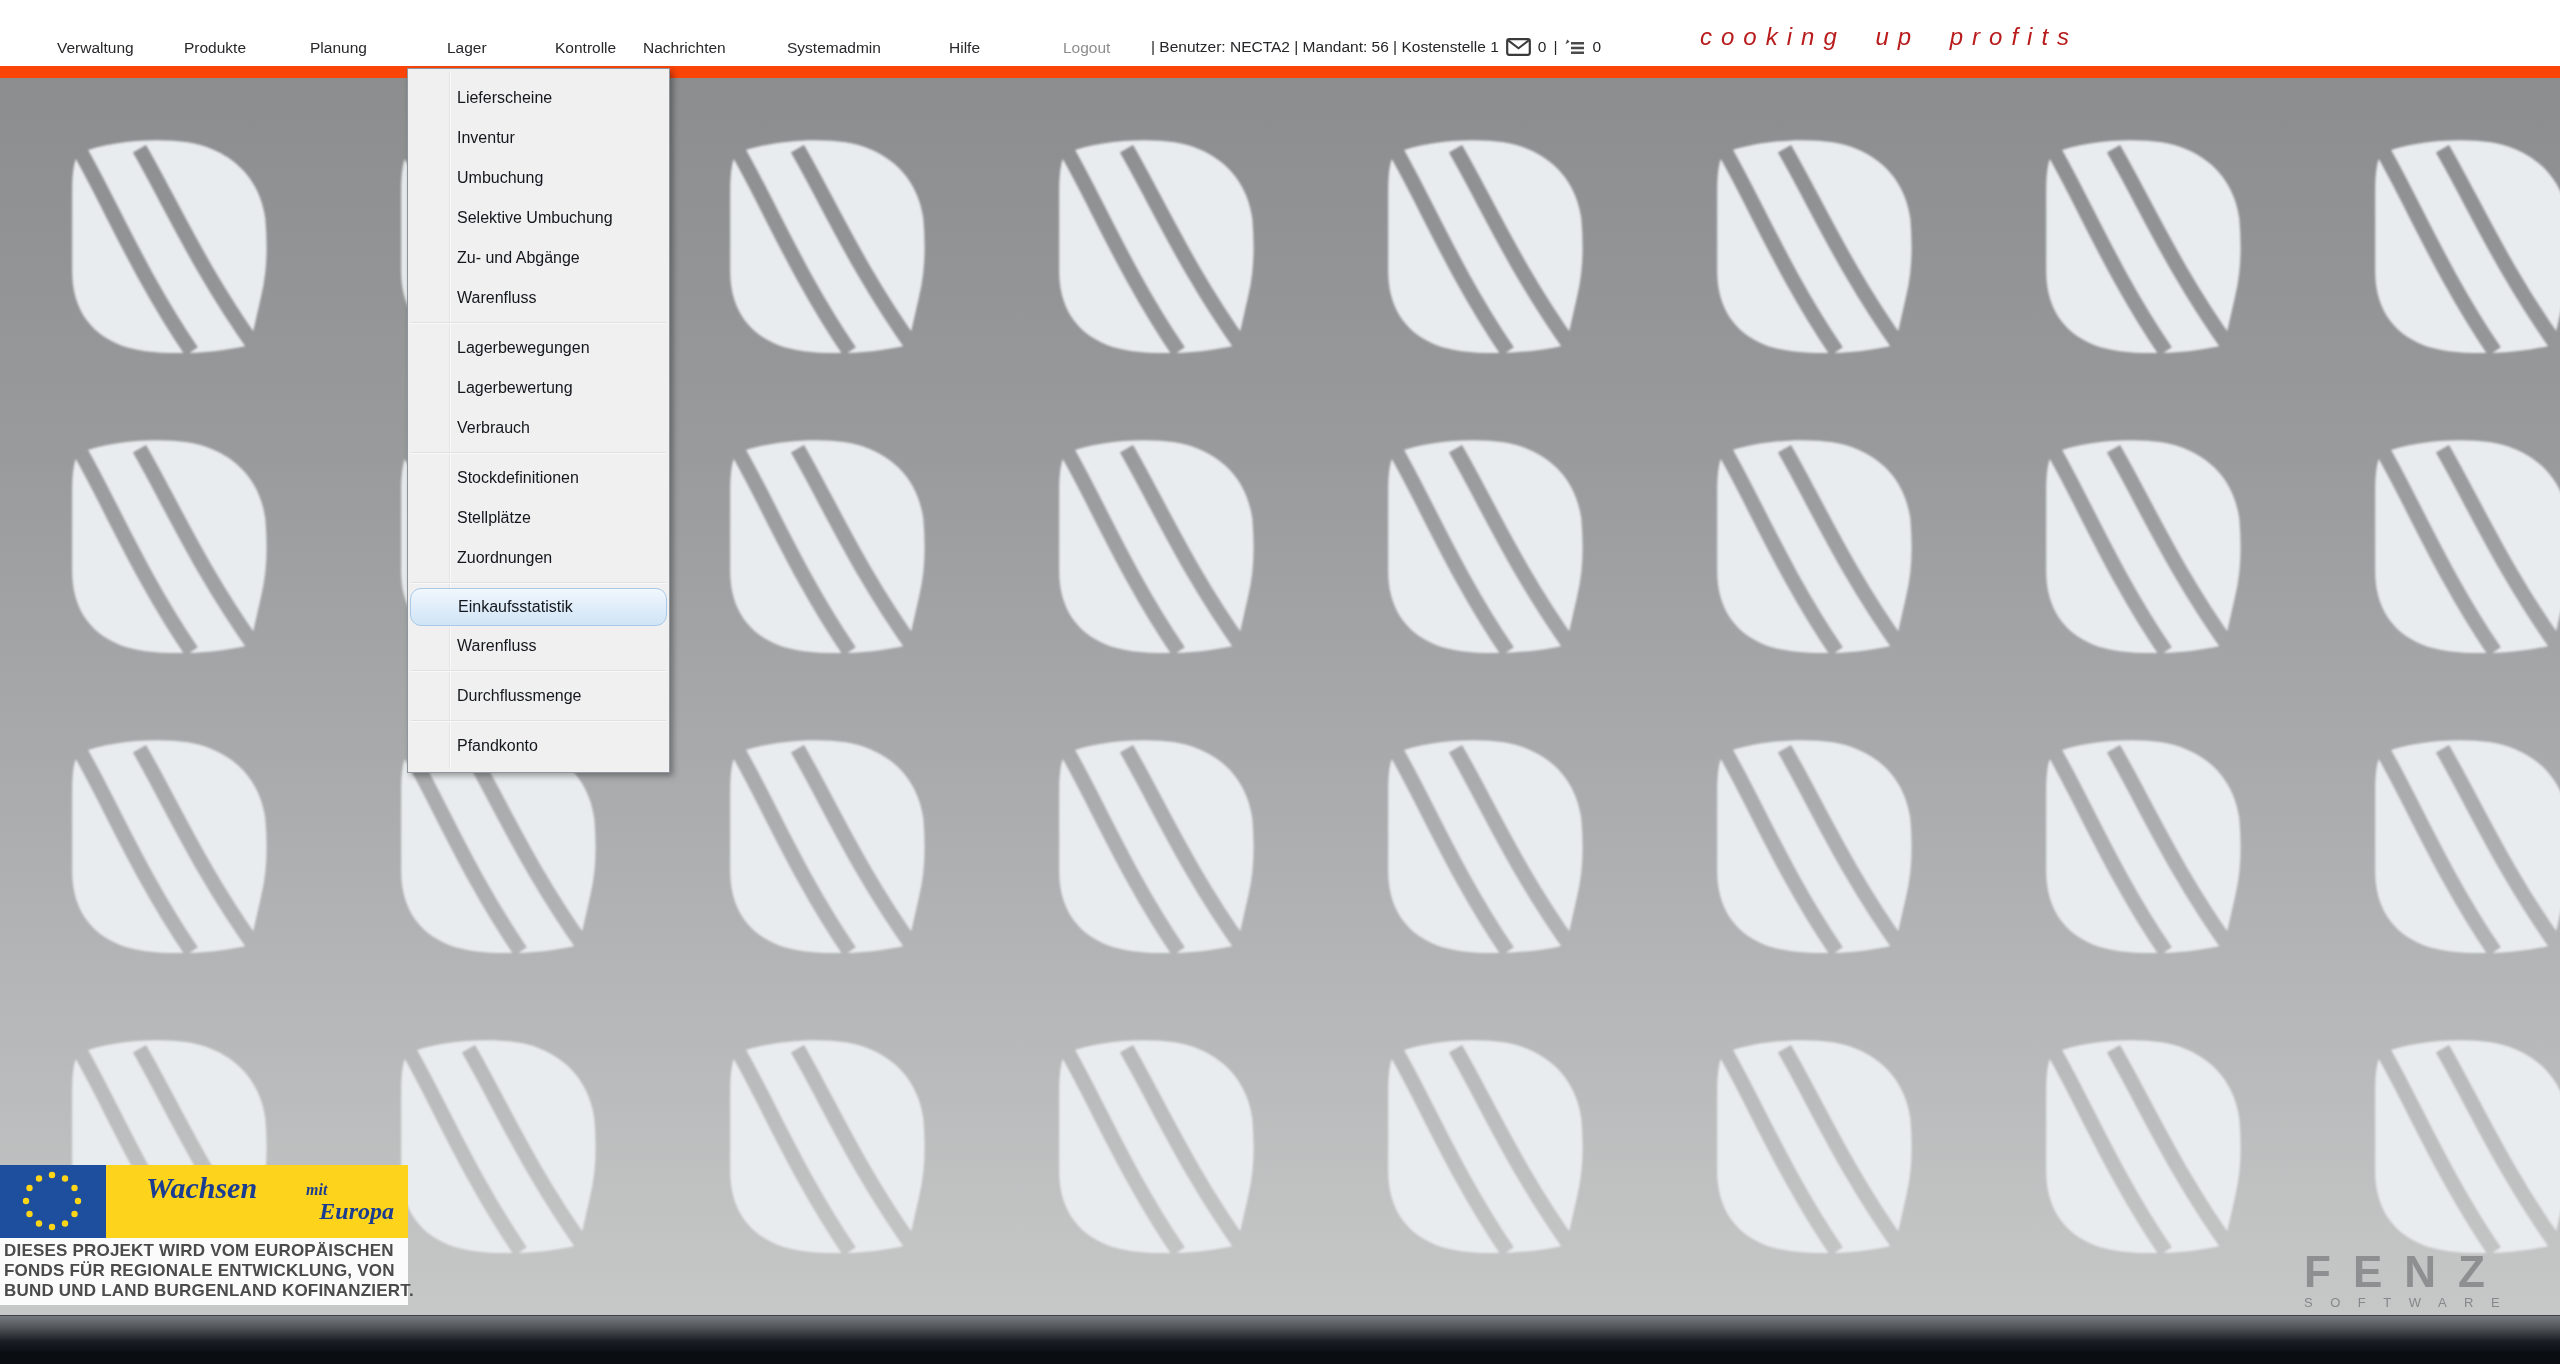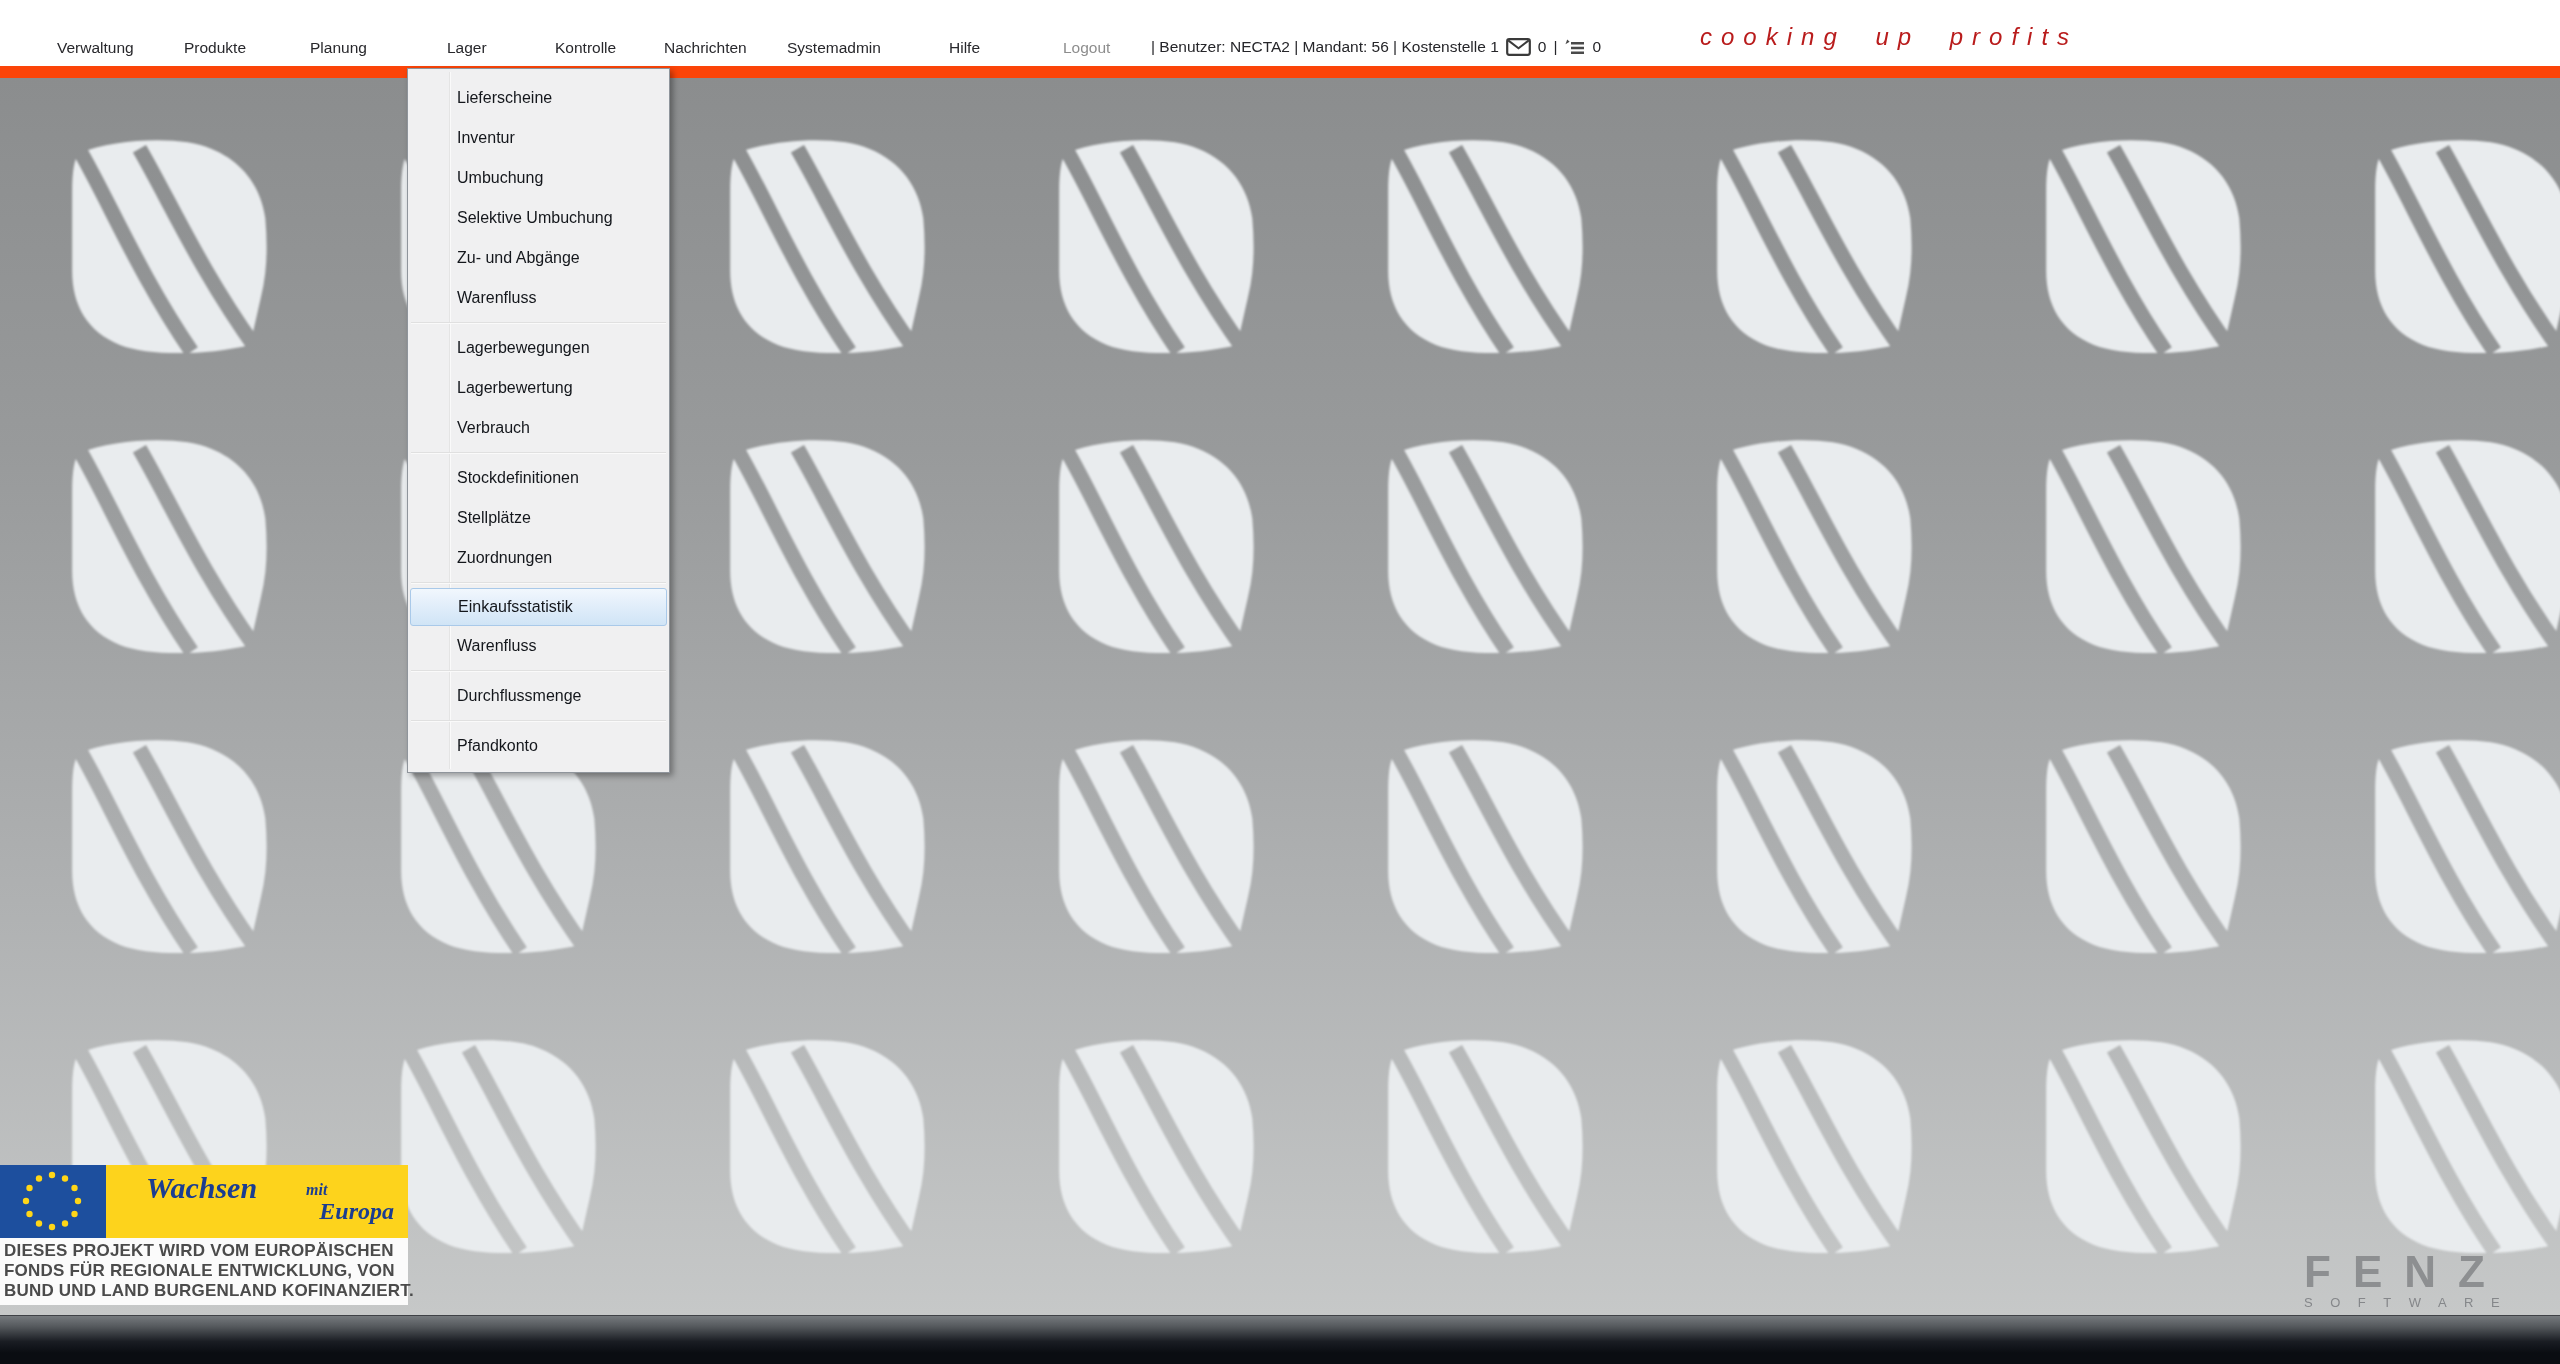--- a/index.html
+++ b/index.html
@@ -32,21 +32,21 @@
   .brand-text{font-size:62px;font-weight:bold;letter-spacing:6px;color:#202024;line-height:58px;margin-top:1px;}
 
   
   .dropdown{position:absolute;left:407px;top:68px;width:263px;box-sizing:border-box;
       background:#f0f0f1;border:1px solid #8f959c;box-shadow:3px 3px 6px rgba(0,0,0,.35);
       padding:9px 0 6px 0;z-index:6;}
   .dropdown::before{content:"";position:absolute;left:41px;top:3px;bottom:3px;width:1px;
       background:#e4e4e4;border-right:1px solid #fafafa;}
   .dd-item{position:relative;height:40px;display:flex;align-items:center;padding-left:49px;
       font-size:16px;color:#14171c;cursor:pointer;white-space:nowrap;}
-  .dd-item.hl{height:36px;margin:0 2px;padding-left:47px;border:1px solid #a9c9e9;border-radius:3px;
+  .dd-item.hl{height:36px;margin:0 2px;padding-left:47px;border:1px solid #a9c9e9;border-radius:11px;
       background:linear-gradient(180deg,#f1f7fd 0%,#e2eefa 45%,#d0e4f6 100%);}
   .dd-sep{position:relative;height:1px;background:#e0e0e0;border-bottom:1px solid #fafafa;margin:4px 3px;}
 
   
   .eu-banner{position:absolute;left:0;top:1165px;width:408px;z-index:3;}
   .eu-top{display:flex;height:73px;}
   .eu-flag{width:106px;background:#1d4f9e;flex:none;}
   .eu-yellow{flex:1;background:#fdd31c;position:relative;color:#1b3d91;
       font-family:"Liberation Serif",serif;font-style:italic;font-weight:bold;}
   .eu-w{position:absolute;left:40px;top:6px;font-size:30px;text-align:right;}
@@ -217,21 +217,21 @@
     <div class="fenz-sub">SOFTWARE</div>
   </div>
 
   <div class="header">
     <nav class="main-menu">
         <div class="nav-item" style="left: 57px;">Verwaltung</div>
         <div class="nav-item" style="left: 184px;">Produkte</div>
         <div class="nav-item" style="left: 310px;">Planung</div>
         <div class="nav-item" style="left: 447px;">Lager</div>
         <div class="nav-item" style="left: 555px;">Kontrolle</div>
-        <div class="nav-item" style="left: 664px;">Nachrichten</div>
+        <div class="nav-item" style="left: 643px;">Nachrichten</div>
         <div class="nav-item" style="left: 787px;">Systemadmin</div>
         <div class="nav-item" style="left: 949px;">Hilfe</div>
       </nav>
     <span class="logout">Logout</span>
     <div class="topright">
       <span>| Benutzer: NECTA2 | Mandant: 56 | Kostenstelle 1</span>
       <span class="icn">
         <svg width="25" height="18" viewBox="0 0 25 18">
           <rect x="1.2" y="1.2" width="22.6" height="15.6" rx="2" fill="none" stroke="#3a3a3a" stroke-width="2.2"></rect>
           <path d="M2.2 2.4 L12.5 10.2 L22.8 2.4" fill="none" stroke="#3a3a3a" stroke-width="2"></path>

